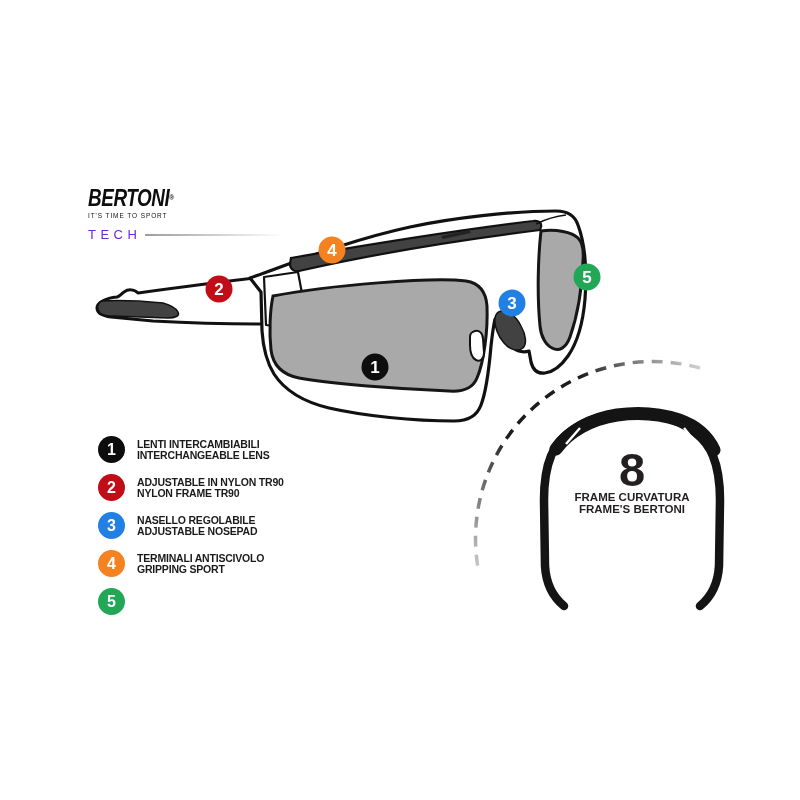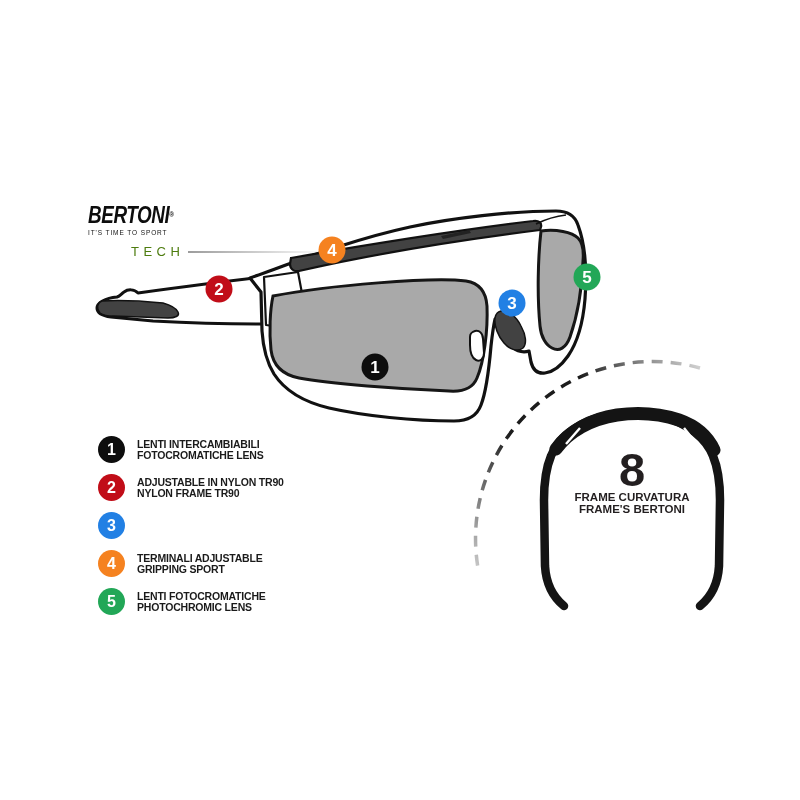--- a/index.html
+++ b/index.html
@@ -1,27 +1,27 @@
 <!DOCTYPE html>
 <html><head>
 <meta charset="utf-8">
 <style>
   html,body{margin:0;padding:0;background:#fff;}
   .canvas{position:relative;width:800px;height:800px;background:#ffffff;overflow:hidden;
           font-family:"Liberation Sans", sans-serif;color:#1a1a1a;}
   .art{position:absolute;left:0;top:0;width:800px;height:800px;}
 
   
-  .brand{position:absolute;left:88px;top:202px;}
+  .brand{position:absolute;left:88px;top:185px;}
   .brand-row{transform:scaleX(.82);transform-origin:left top;white-space:nowrap;}
   .brand-name{font-size:23px;font-weight:700;font-style:italic;letter-spacing:-.5px;color:#0d0d0d;}
   .brand-reg{font-size:8px;font-weight:700;vertical-align:super;color:#0d0d0d;}
   .brand-tagline{margin-top:0;font-size:6.5px;letter-spacing:.9px;color:#111;white-space:nowrap;}
   .model-row{margin-top:8px;display:flex;align-items:center;}
-  .model-name{font-size:13px;letter-spacing:4.5px;color:#4d7c0f;margin-left:43px;}
+  .model-name{font-size:13px;letter-spacing:4.5px;color:#6d28d9;}
   .model-line{width:138px;height:2px;margin-left:4px;
               background:linear-gradient(to right,#9c9c9c,rgba(255,255,255,0));}
 
   
   .legend{position:absolute;left:98px;top:436px;}
   .legend-item{display:flex;align-items:center;margin-bottom:11px;height:27px;}
   .badge{flex:0 0 27px;width:27px;height:27px;border-radius:50%;color:#fff;
          font-size:16px;font-weight:700;line-height:27px;text-align:center;}
   .legend-text{margin-left:12px;font-size:10.5px;line-height:11px;font-weight:700;
                letter-spacing:-.2px;color:#1a1a1a;white-space:nowrap;}
@@ -88,50 +88,50 @@
         <circle cx="587" cy="277" r="13.5" fill="#22a757"></circle>
         <text x="587" y="283" text-anchor="middle" fill="#ffffff" font-size="17" font-weight="bold" font-family="&quot;Liberation Sans&quot;, sans-serif">5</text>
       </g>
   </svg>
 
   <div class="legend" id="legend">
     <div class="legend-item">
       <span class="badge" style="background: rgb(13, 13, 13);">1</span>
       <span class="legend-text">
         <span>LENTI INTERCAMBIABILI</span>
-        <span>FOTOCROMATICHE LENS</span>
+        <span>INTERCHANGEABLE LENS</span>
       </span>
     </div>
 
     <div class="legend-item">
       <span class="badge" style="background: rgb(193, 13, 24);">2</span>
       <span class="legend-text">
         <span>ADJUSTABLE IN NYLON TR90</span>
         <span>NYLON FRAME TR90</span>
       </span>
     </div>
 
     <div class="legend-item">
       <span class="badge" style="background: rgb(34, 128, 228);">3</span>
+      <span class="legend-text">
+        <span>NASELLO REGOLABILE</span>
+        <span>ADJUSTABLE NOSEPAD</span>
+      </span>
     </div>
 
     <div class="legend-item">
       <span class="badge" style="background: rgb(245, 130, 32);">4</span>
       <span class="legend-text">
-        <span>TERMINALI ADJUSTABLE</span>
+        <span>TERMINALI ANTISCIVOLO</span>
         <span>GRIPPING SPORT</span>
       </span>
     </div>
 
     <div class="legend-item">
       <span class="badge" style="background: rgb(34, 167, 87);">5</span>
-      <span class="legend-text">
-        <span>LENTI FOTOCROMATICHE</span>
-        <span>PHOTOCHROMIC LENS</span>
-      </span>
     </div>
   </div>
 
   <div class="curvature">
     <div class="curve-value">8</div>
     <div class="curve-line">FRAME CURVATURA</div>
     <div class="curve-line">FRAME'S BERTONI</div>
   </div>
 
 </div>

